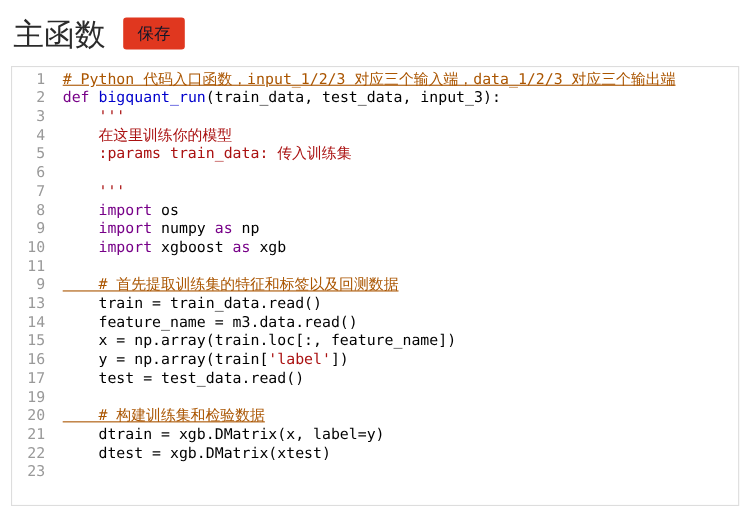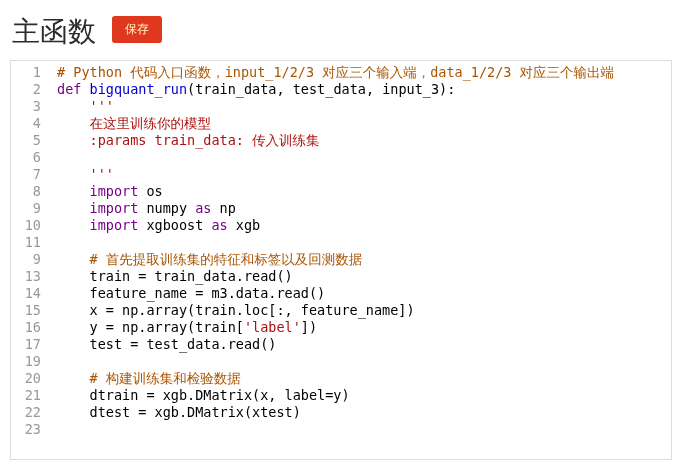--- a/index.html
+++ b/index.html
@@ -23,24 +23,24 @@
     display:flex; align-items:flex-start;
     padding:16px 12px 12px 12px;
     gap:16px;
   }
   .page-title{
     font-size:28px; line-height:32px;
     color:#2b2b2b; font-weight:500;
   }
   .save-btn{
     background:var(--accent);
-    color:#fef9c3;
+    color:#0f172a;
     border:none;
     border-radius:3px;
-    font-size:12px;
+    font-size:15px;
     padding:5px 13px;
     cursor:pointer;
     font-family:"Liberation Sans", sans-serif;
   }
   .editor{
     margin:0 10px;
     border:1px solid var(--editor-border);
     background:#ffffff;
     height:400px;
     overflow:hidden;
@@ -56,21 +56,21 @@
   .ln{
     flex:0 0 30px;
     width:30px;
     text-align:right;
     color:var(--line-number);
     user-select:none;
   }
   .code{
     padding-left:16px;
   }
-  .tok-comment{ color:var(--comment); }
+  .tok-comment{ color:var(--comment);text-decoration:underline; }
   .tok-keyword{ color:var(--keyword); }
   .tok-definition{ color:var(--definition); }
   .tok-string{ color:var(--string); }
   .tok-plain{ color:var(--plain); }
 </style>
 </head>
 <body>
 
 <div class="header">
   <div class="page-title">主函数</div>

